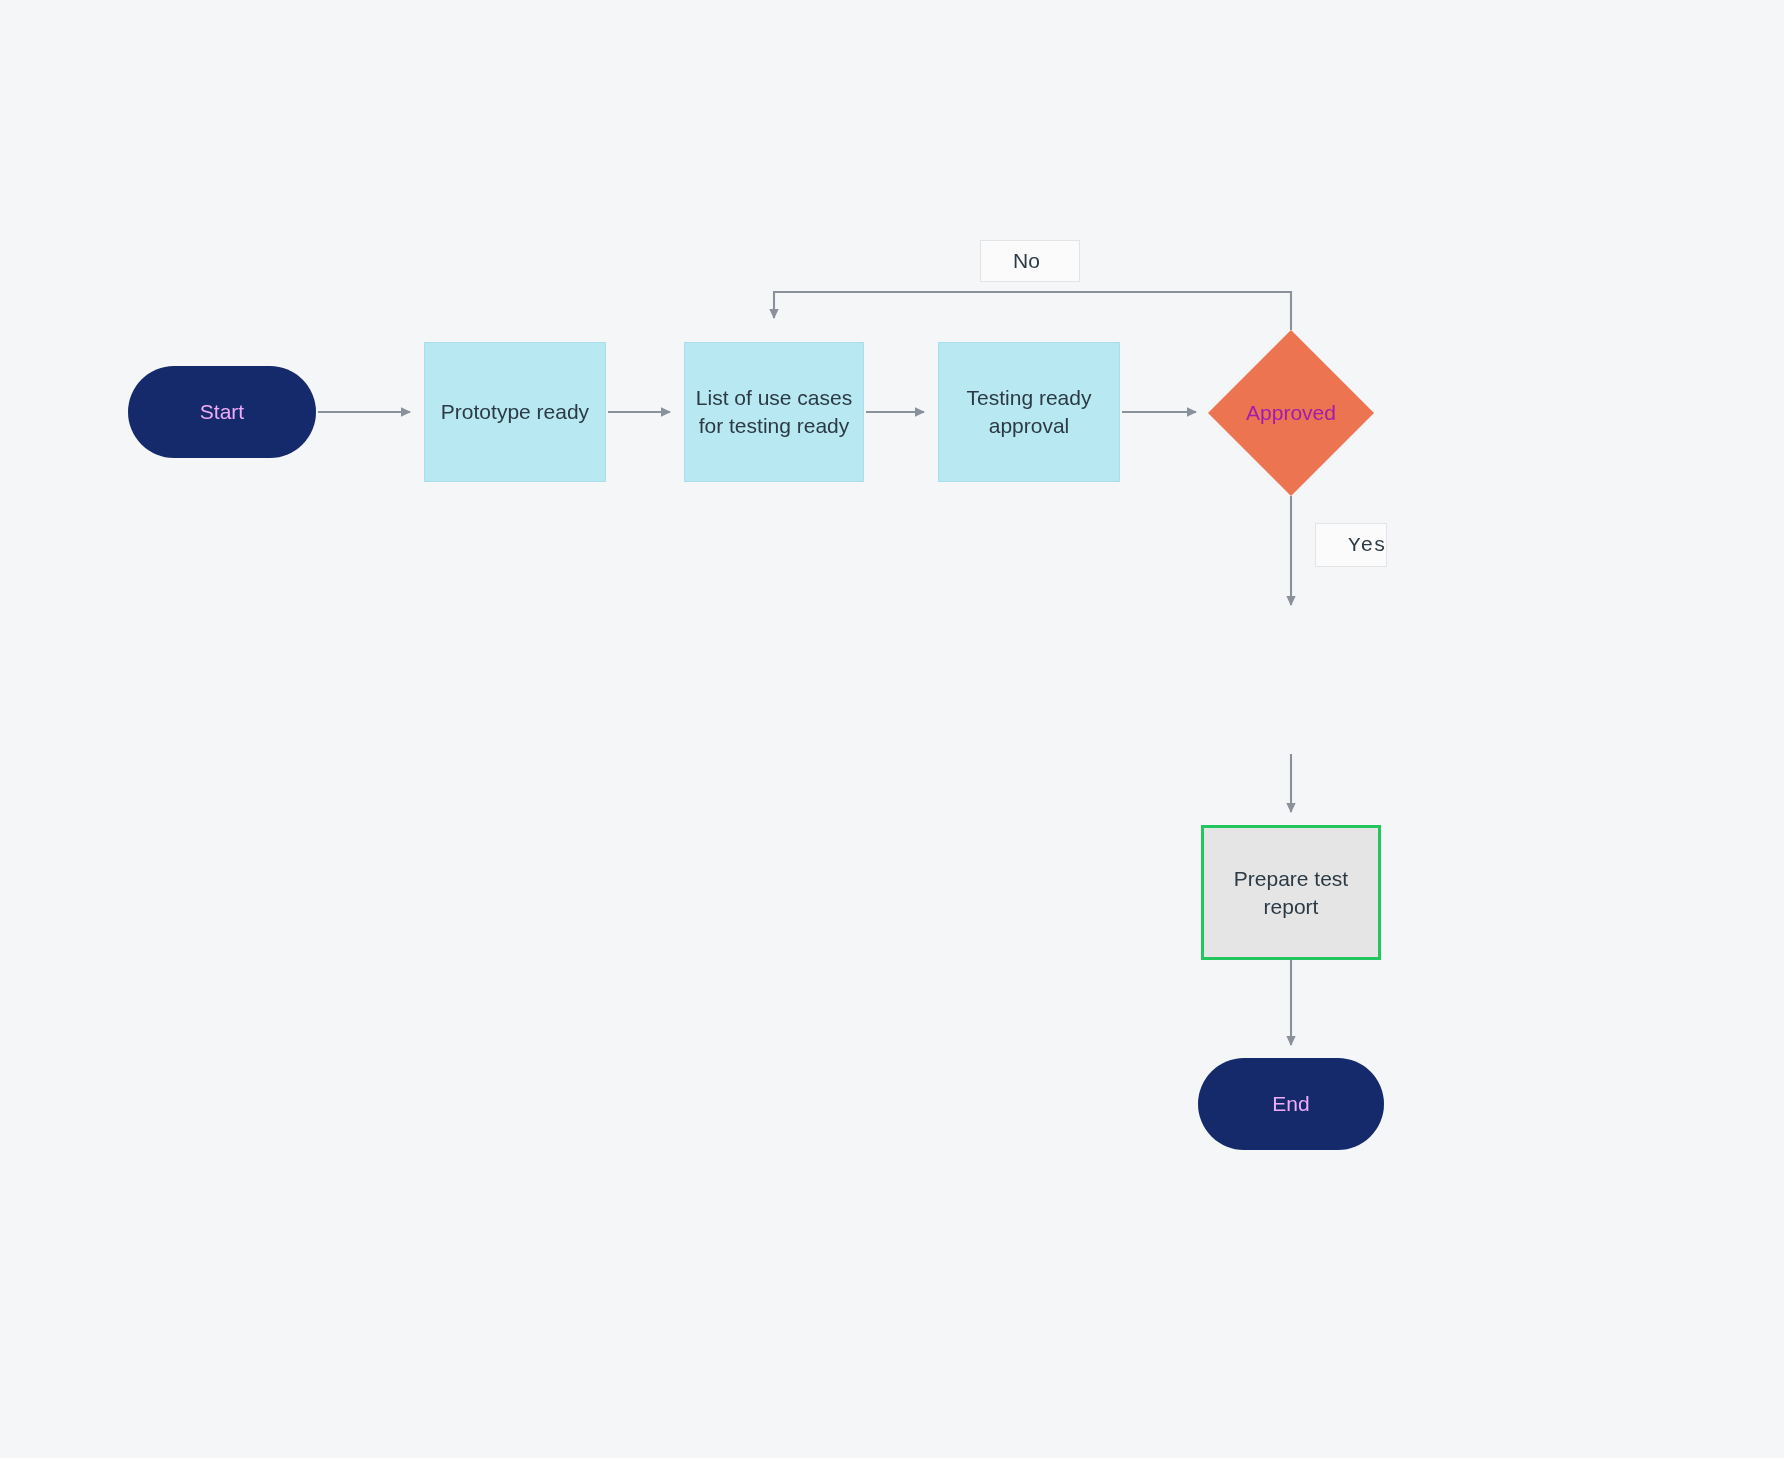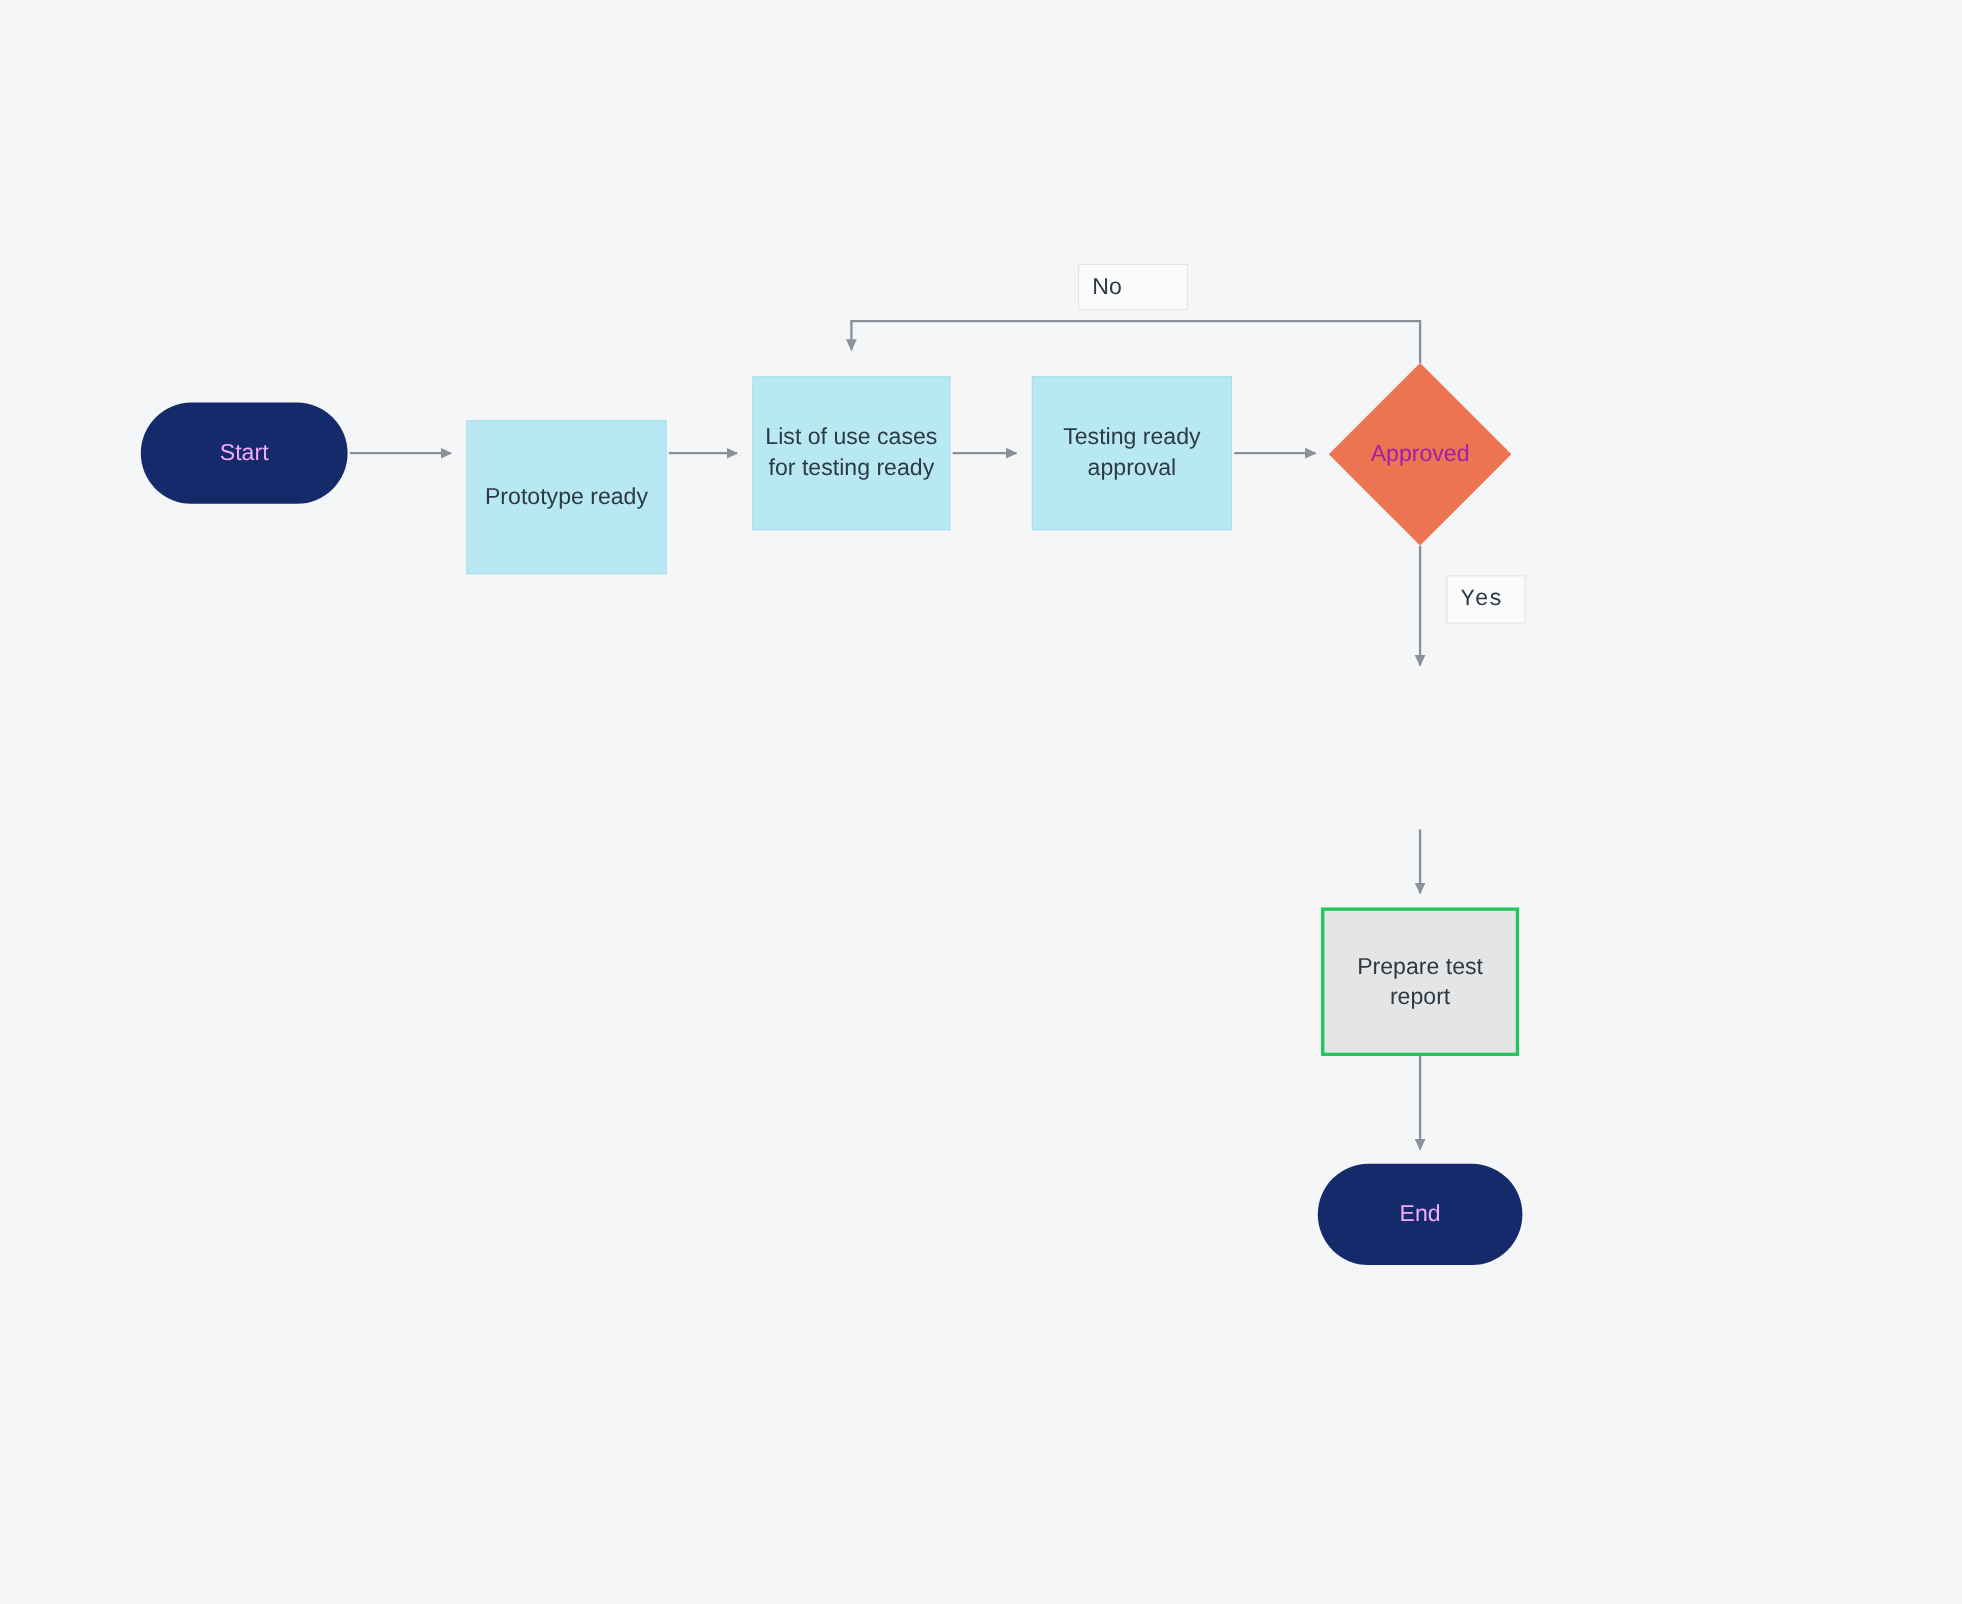--- a/index.html
+++ b/index.html
@@ -78,21 +78,21 @@
     color: #a21caf;
     font-size: 21px;
   }
   .edge-label {
     position: absolute;
     background: #fbfbfc;
     border: 1px solid #e2e4e8;
     box-sizing: border-box;
     display: flex;
     align-items: center;
-    padding-left: 12px;
+    padding-left: 32px;
     font-size: 21px;
     color: #2b3a45;
   }
 </style>
 </head>
 <body>
 
 <div id="canvas">
 
 
@@ -119,21 +119,21 @@
       <line x1="1291" y1="754" x2="1291" y2="812" marker-end="url(#arrow)"></line>
 
       <line x1="1291" y1="960" x2="1291" y2="1045" marker-end="url(#arrow)"></line>
     </g>
   </svg>
 
   <div class="node node-terminator" style="left:128px; top:366px; width:188px; height:92px;">
     <span>Start</span>
   </div>
 
-  <div class="node node-process" style="left:424px; top:342px; width:182px; height:140px;margin-top:40px;">
+  <div class="node node-process" style="left:424px; top:342px; width:182px; height:140px;">
     <span>Prototype ready</span>
   </div>
 
   <div class="node node-process" style="left:684px; top:342px; width:180px; height:140px;">
     <span style="white-space:pre-line;">List of use cases
 for testing ready</span>
   </div>
 
   <div class="node node-process" style="left:938px; top:342px; width:182px; height:140px;">
     <span style="white-space:pre-line;">Testing ready

